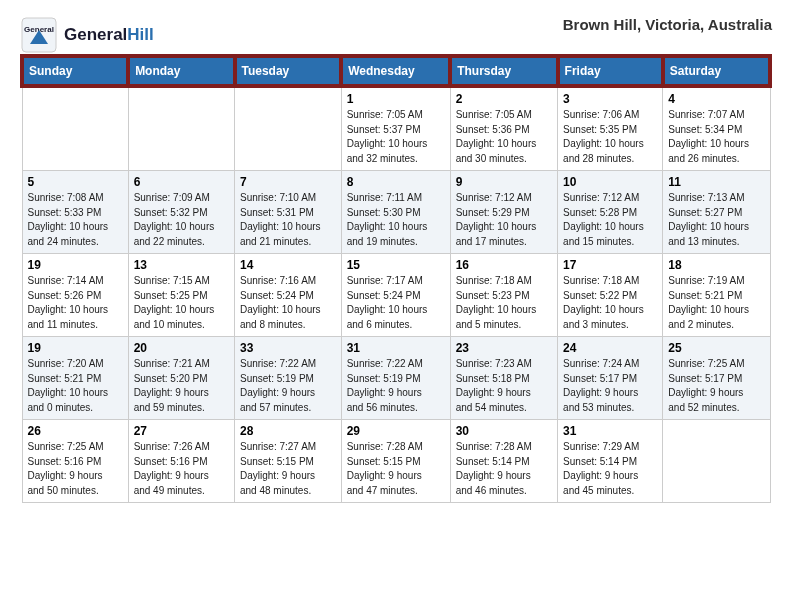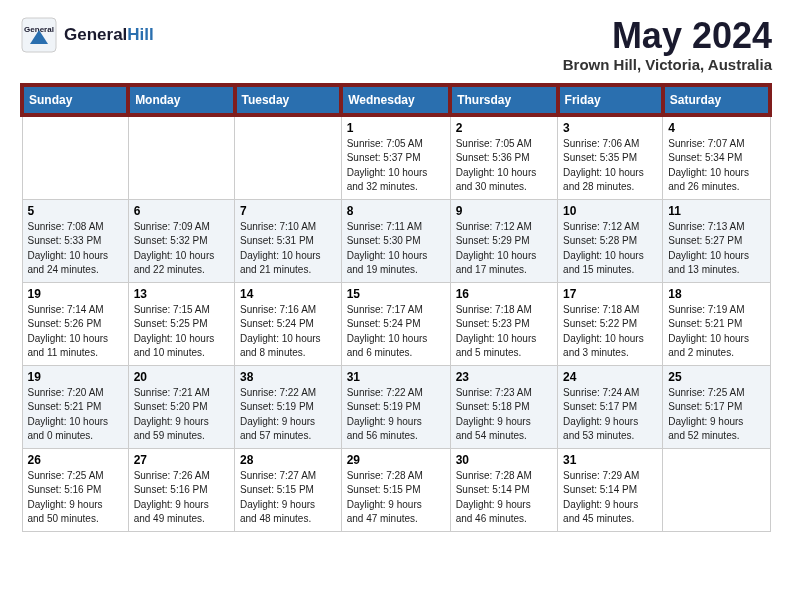--- a/index.html
+++ b/index.html
@@ -12,21 +12,20 @@
     }
     .page {
       width: 792px;
       background: #fff;
       padding: 16px 20px 16px 20px;
     }
     .header {
       display: flex;
       justify-content: space-between;
       align-items: flex-start;
-      margin-bottom: 10px;
     }
     .logo {
       display: flex;
       align-items: center;
     }
     .logo-icon {
       margin-right: 6px;
       display: flex;
       flex-direction: column;
       align-items: center;
@@ -97,21 +96,20 @@
           <rect x="2" y="2" width="34" height="34" rx="4" fill="#f0f4f8" stroke="#ccc" stroke-width="1"></rect>
           <text x="19" y="16" text-anchor="middle" font-size="8" font-weight="bold" fill="#1a1a2e" font-family="Arial">General</text>
           <polygon points="10,28 19,14 28,28" fill="#2a6faf"></polygon>
         </svg>
       </div>
       <div>
         <span style="font-size:17px;font-weight:bold;color:#1a1a2e;">General</span><span style="font-size:17px;font-weight:bold;color:#2a6faf;">Hill</span>
       </div>
     </div>
     <div class="title-block">
-      <div class="month-title">May 2024</div>
       <div class="location-title">Brown Hill, Victoria, Australia</div>
     </div>
   </div>
 
   <table>
     <thead>
       <tr>
         <th>Sunday</th>
         <th>Monday</th>
         <th>Tuesday</th>
@@ -206,21 +204,21 @@
         <tr>
           <td>
             <span class="day-num">19</span>
             <div class="day-info">Sunrise: 7:20 AM<br>Sunset: 5:21 PM<br>Daylight: 10 hours<br>and 0 minutes.</div>
           </td>
           <td>
             <span class="day-num">20</span>
             <div class="day-info">Sunrise: 7:21 AM<br>Sunset: 5:20 PM<br>Daylight: 9 hours<br>and 59 minutes.</div>
           </td>
           <td>
-            <span class="day-num">38</span>
+            <span class="day-num">33</span>
             <div class="day-info">Sunrise: 7:22 AM<br>Sunset: 5:19 PM<br>Daylight: 9 hours<br>and 57 minutes.</div>
           </td>
           <td>
             <span class="day-num">31</span>
             <div class="day-info">Sunrise: 7:22 AM<br>Sunset: 5:19 PM<br>Daylight: 9 hours<br>and 56 minutes.</div>
           </td>
           <td>
             <span class="day-num">23</span>
             <div class="day-info">Sunrise: 7:23 AM<br>Sunset: 5:18 PM<br>Daylight: 9 hours<br>and 54 minutes.</div>
           </td>

